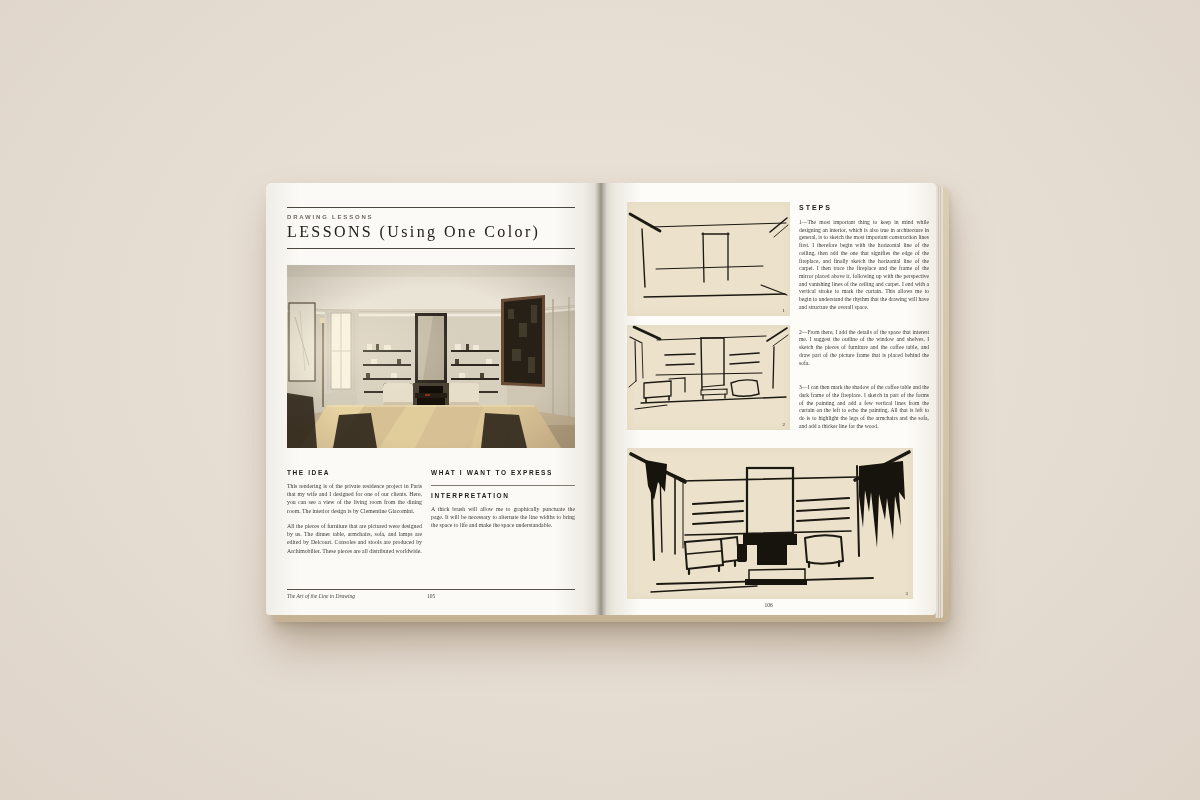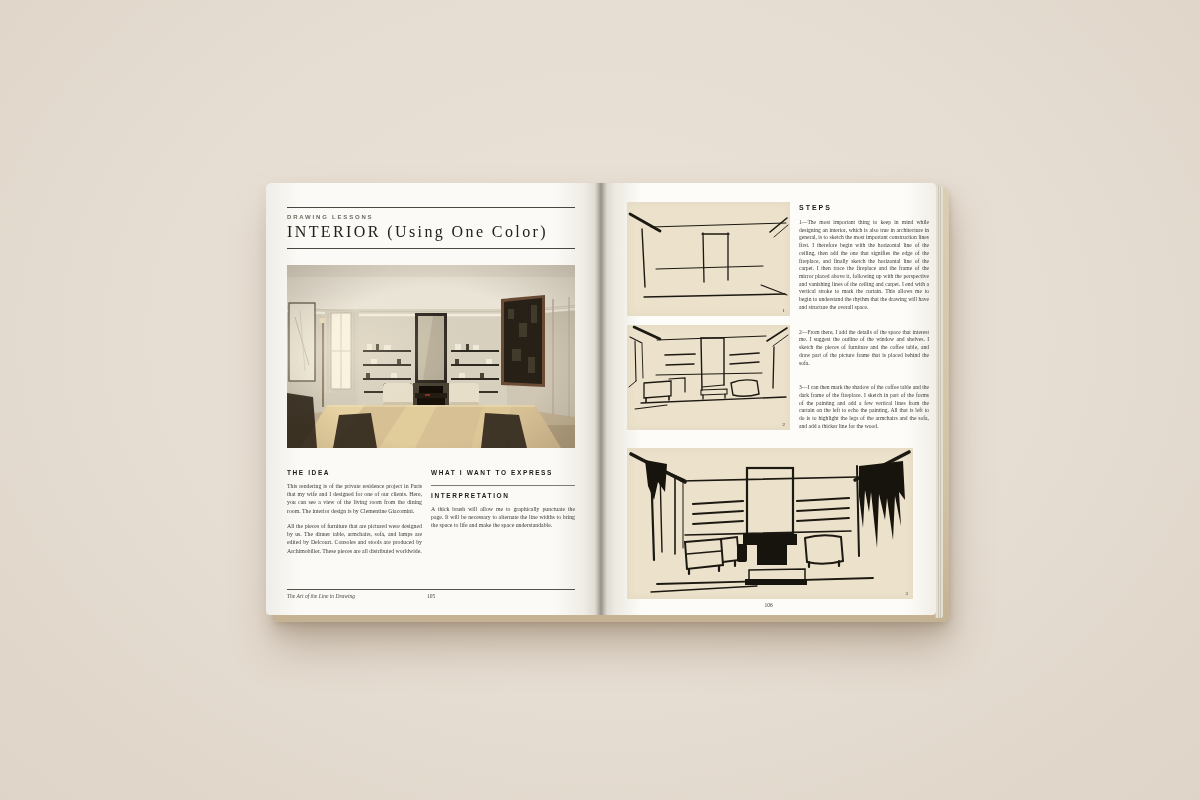--- a/index.html
+++ b/index.html
@@ -88,21 +88,21 @@
     <div class="cover"></div>
     <div class="fore-edge"></div>
 
     <div class="pages">
 
       <div class="page page-left">
         <div class="lp-content">
 
           <div class="rule-dark"></div>
           <div class="eyebrow">DRAWING LESSONS</div>
-          <div class="big-title">INTERIOR (Using One Color)</div>
+          <div class="big-title">LESSONS (Using One Color)</div>
           <div class="rule-dark title-rule"></div>
 
           <div class="photo">
             <svg viewBox="0 0 288 183" preserveAspectRatio="none">
 
               <rect x="0" y="0" width="288" height="52" fill="#eae4d6"></rect>
               <rect x="0" y="0" width="288" height="12" fill="#e1dacb"></rect>
               <rect x="0" y="44" width="288" height="100" fill="#d8d0bf"></rect>
               <polygon points="0,44 70,48 70,142 0,152" fill="#d3cbba"></polygon>
               <polygon points="220,48 288,42 288,152 220,142" fill="#cfc6b4"></polygon>

